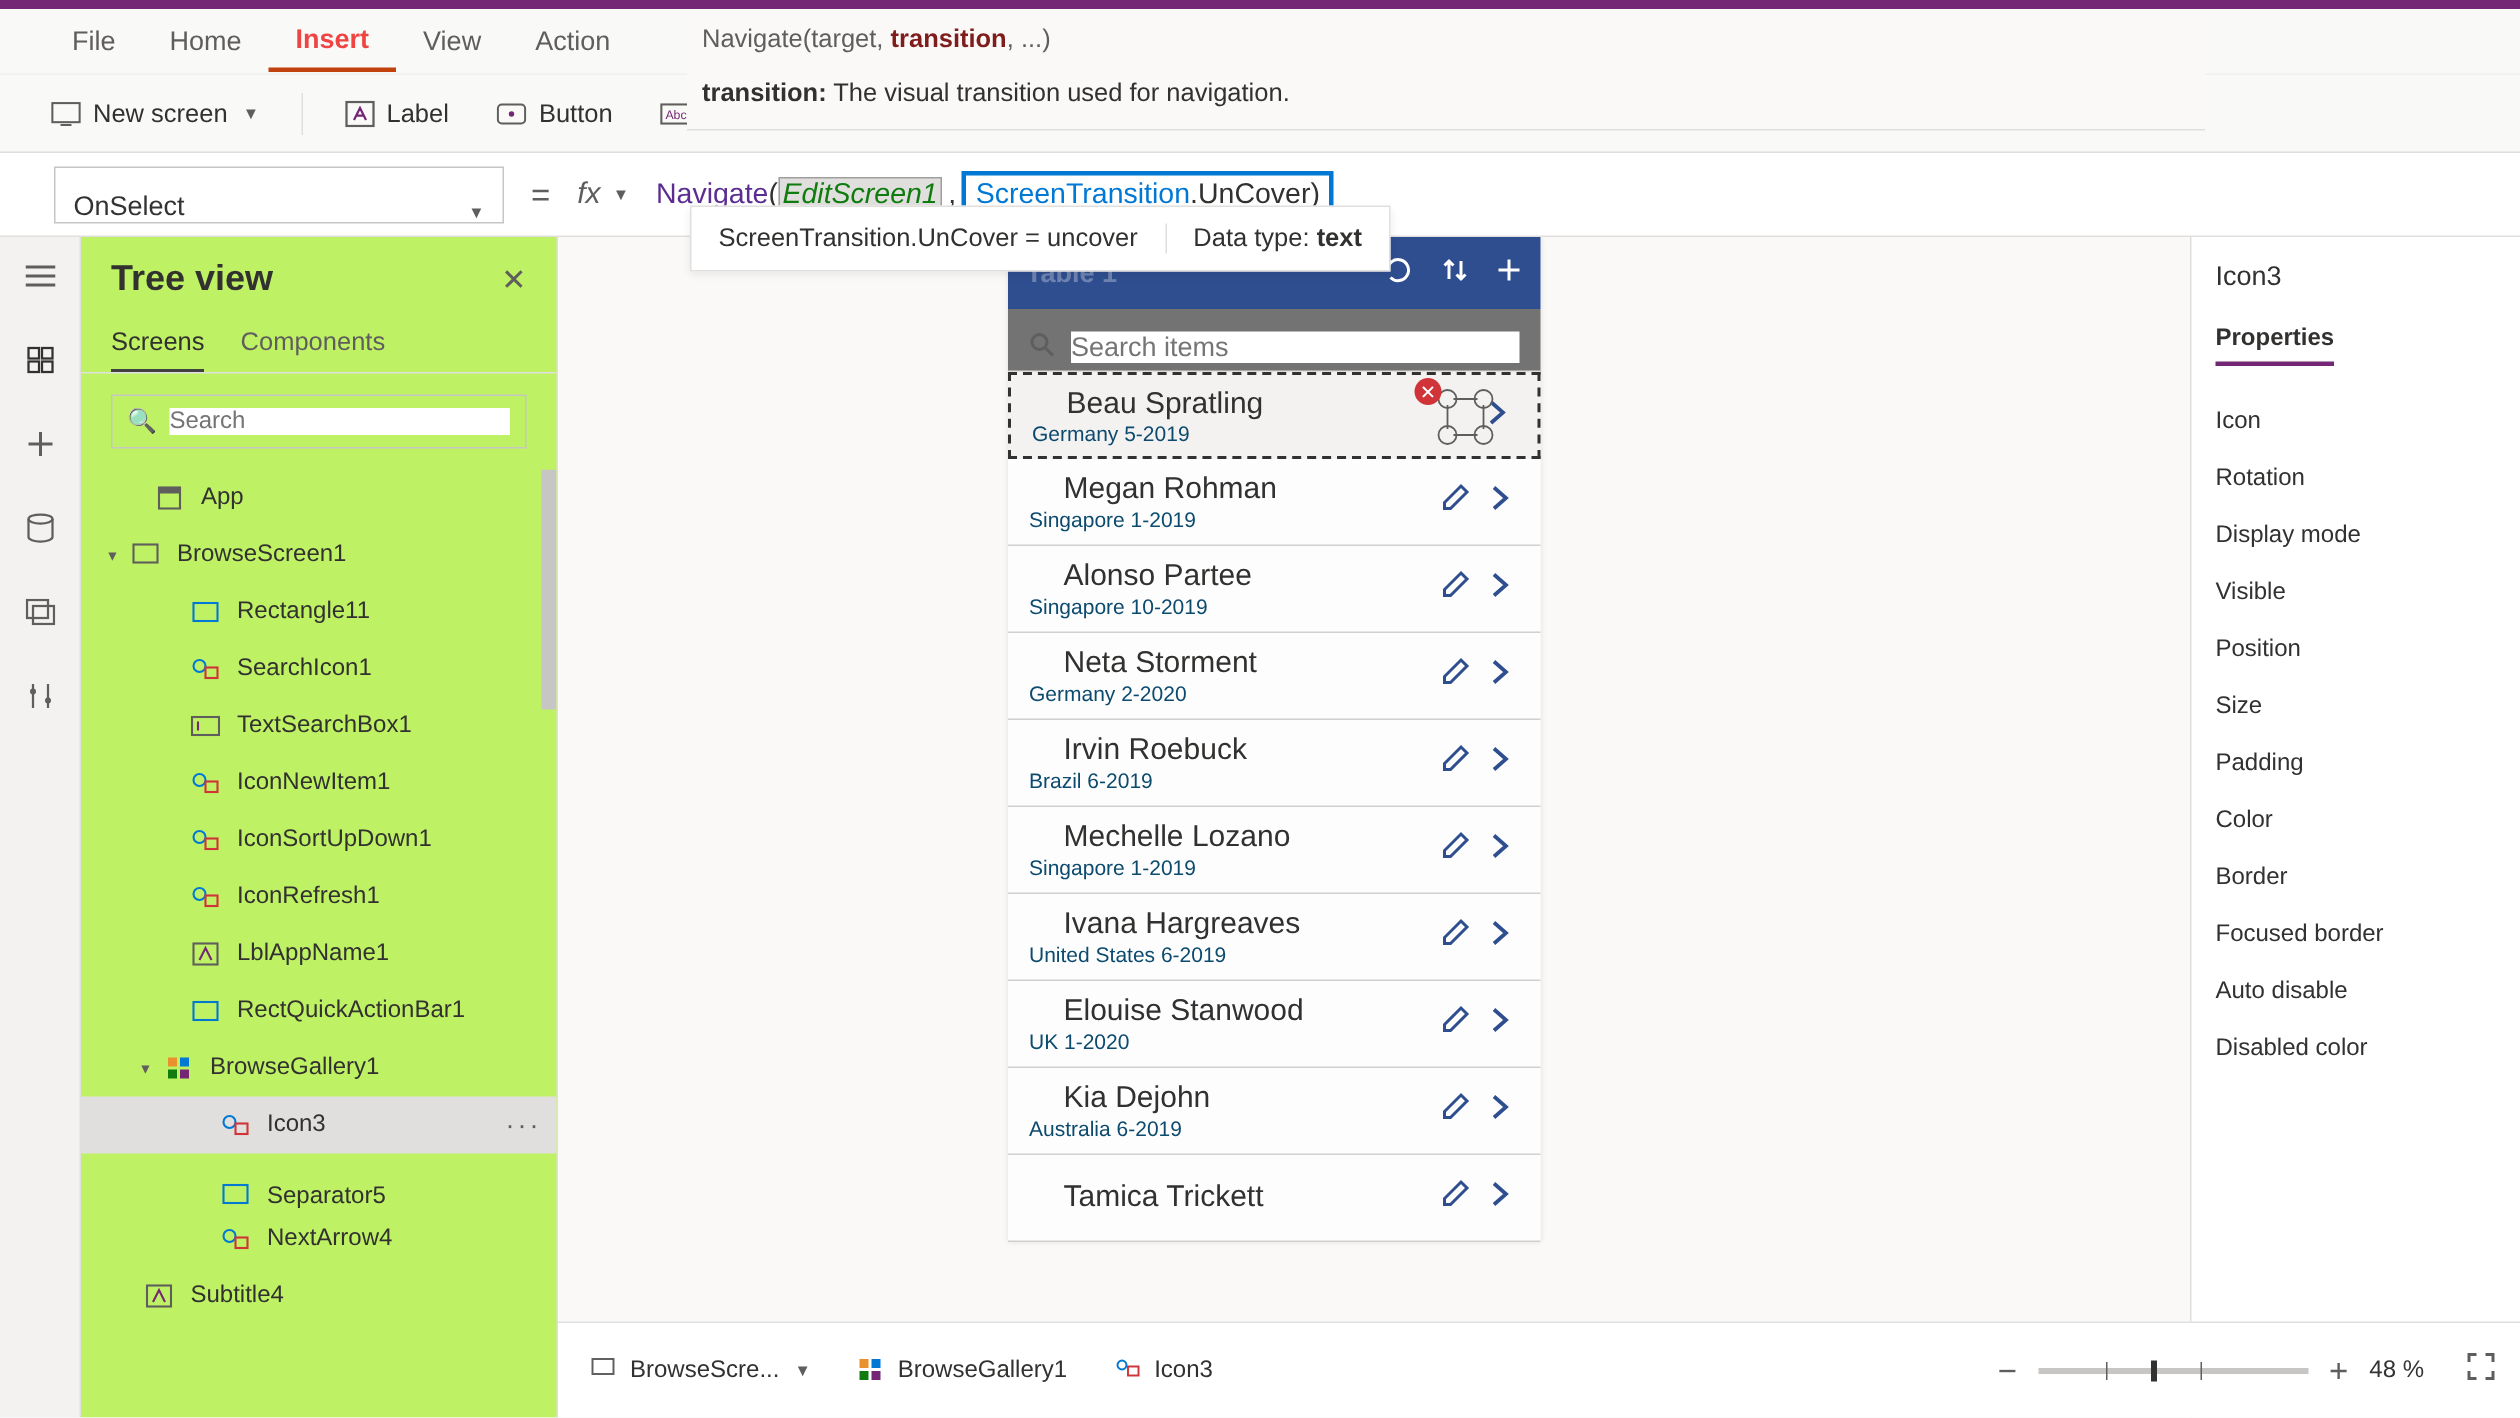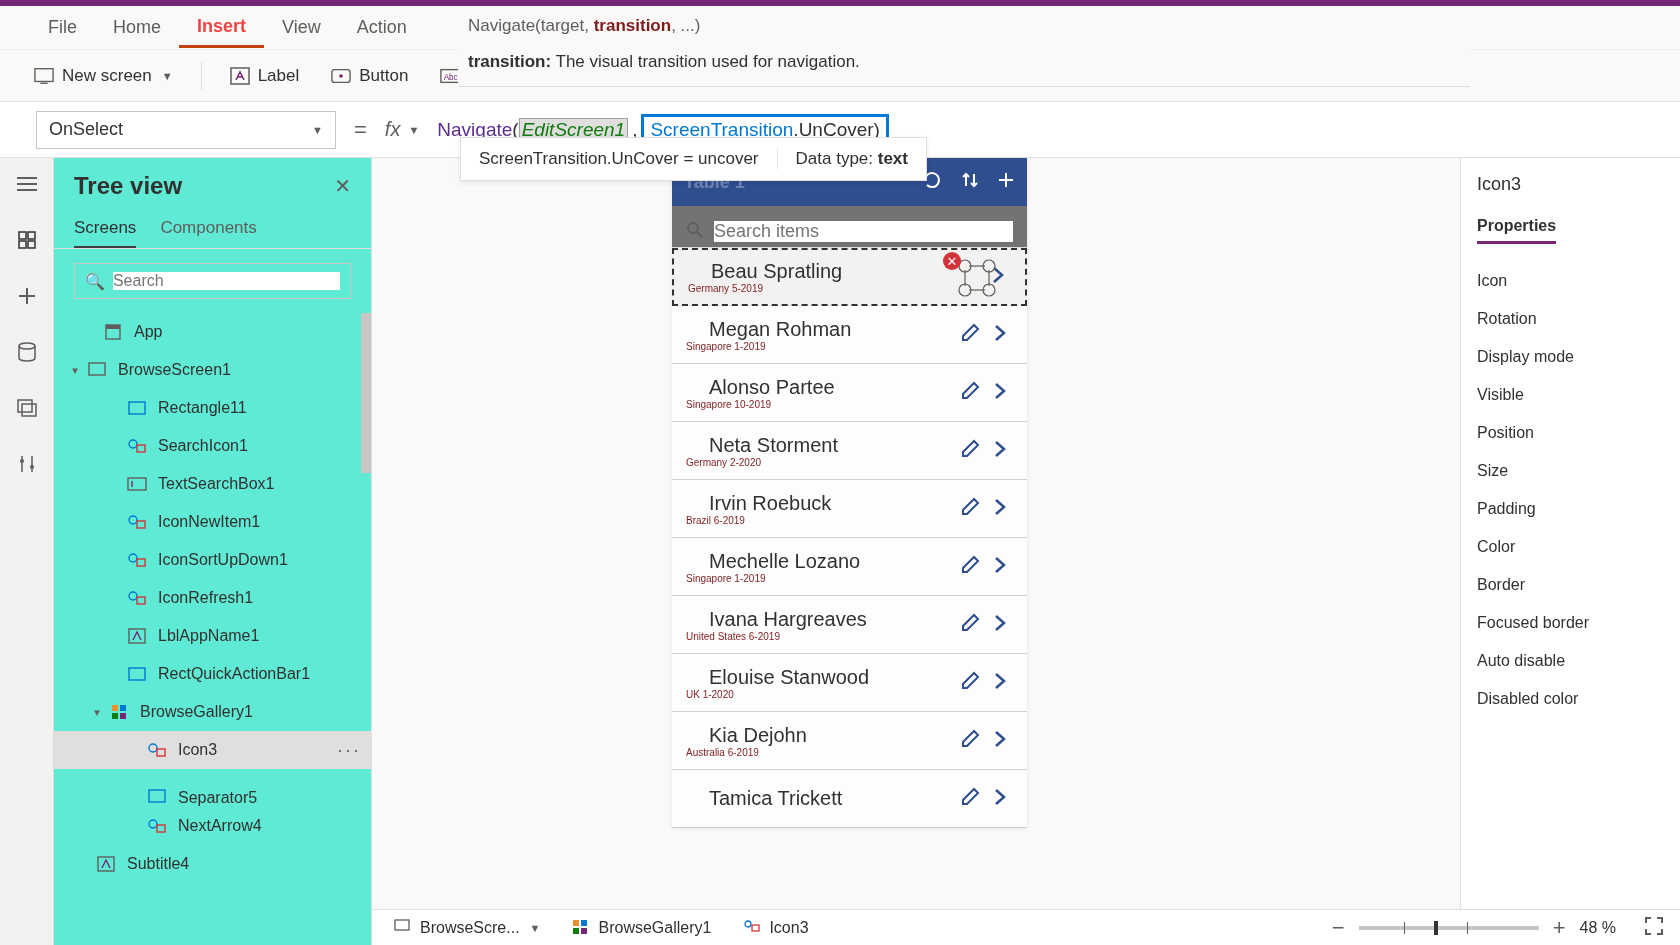--- a/index.html
+++ b/index.html
@@ -16,42 +16,42 @@
   .tool-btn .ico { width: 20px; height: 20px; display: inline-flex; align-items: center; justify-content: center; }
   .chev { font-size: 11px; color: #605e5c; margin-left: 2px; }
 
   .func-hint { position: absolute; top: 10px; left: 458px; right: 210px; }
   .func-sig { font-size: 17px; color: #605e5c; padding: 6px 10px; background: #faf9f8;}
   .func-sig .bold { font-weight: 700; color: #7f1d1d; }
   .func-desc { font-size: 17px; color: #323130; padding: 10px 10px 14px 10px; background: #faf9f8; border-bottom: 1px solid #e1dfdd;}
   .func-desc b { font-weight: 700; }
 
   .formula-row { display: flex; align-items: center; height: 56px; border-bottom: 1px solid #e1dfdd; background: #fff;}
-  .prop-select { width: 300px; margin-left: 36px; height: 38px; background: #fff; border: 1px solid #c8c6c4; display: flex; align-items: center; padding: 0 12px; justify-content: space-between; font-size: 18px; }
+  .prop-select { width: 300px; margin-left: 36px; height: 38px; background: #fff; border: 1px solid #c8c6c4; display: flex; align-items: flex-end; padding: 0 12px; justify-content: space-between; font-size: 18px; }
   .eq { font-size: 22px; margin: 0 18px; color: #605e5c; }
   .fx { display: flex; align-items: center; gap: 6px; font-style: italic; font-size: 20px; color: #605e5c; margin-right: 14px;}
   .formula-input { font-family: 'Consolas', monospace; font-size: 19px; display: flex; align-items: center; flex: 1; padding-left: 4px;}
   .formula-input .fn { color: #5c2d91; }
   .formula-input .arg1 { color: #107c10; font-style: italic; background: #e1dfdd; border: 1px solid #a19f9d; padding: 0 2px;}
   .formula-input .comma { padding: 0 4px; }
   .formula-highlight { border: 3px solid #0078d4; padding: 2px 6px; display: inline-flex; align-items: center; }
   .formula-highlight .enum { color: #0078d4; }
   .formula-highlight .member { color: #323130; }
 
   .eval-row { position: absolute; left: 460px; top: 137px; background: #fff; border: 1px solid #e1dfdd; display: flex; align-items: center; height: 44px; z-index: 5; box-shadow: 0 2px 6px rgba(0,0,0,.08);}
   .eval-row .seg { padding: 0 18px; font-size: 17px; color: #323130; }
   .eval-row .seg.first { border-right: 1px solid #e1dfdd; }
   .eval-row .seg b { font-weight: 700; }
 
   .main { display: flex; height: calc(945px - 6px - 44px - 52px - 56px); }
 
   .iconcol { width: 54px; background: #f3f2f1; border-right: 1px solid #e1dfdd; display: flex; flex-direction: column; align-items: center; padding-top: 14px; gap: 32px; }
   .iconcol .ic { width: 24px; height: 24px; color: #605e5c; cursor: pointer; display: flex; align-items: center; justify-content: center;}
 
-  .treeview { width: 318px; background: #5eead4; border-right: 1px solid #e1dfdd; display: flex; flex-direction: column; }
+  .treeview { width: 318px; background: #bef264; border-right: 1px solid #e1dfdd; display: flex; flex-direction: column; }
   .tv-head { display: flex; justify-content: space-between; align-items: center; padding: 14px 20px 10px 20px; }
   .tv-title { font-size: 24px; font-weight: 700; color: #323130; }
   .tv-close { font-size: 20px; color: #605e5c; cursor: pointer; }
   .tv-tabs { display: flex; gap: 24px; padding: 0 20px; border-bottom: 1px solid #e1dfdd;}
   .tv-tab { font-size: 17px; padding: 8px 0; color: #605e5c; cursor: pointer; }
   .tv-tab.active { color: #323130; border-bottom: 2px solid #404040; }
   .tv-search { margin: 14px 20px; height: 36px; border: 1px solid #c8c6c4; display: flex; align-items: center; padding: 0 10px; gap: 8px; color: #605e5c;}
   .tv-search input { border: none; outline: none; font-size: 16px; flex: 1; }
   .tree-list { flex: 1; overflow-y: auto; padding-bottom: 8px;}
   .tree-item { display: flex; align-items: center; height: 38px; font-size: 16px; color: #323130; cursor: pointer; padding-right: 10px;}
@@ -63,32 +63,32 @@
 
   .canvas { flex: 1; background: #faf9f8; position: relative; overflow: hidden;}
   .phone { position: absolute; left: 300px; top: 0; width: 355px; background: #fff; box-shadow: 0 0 4px rgba(0,0,0,.1);}
   .phone-hdr { background: #2f4e8f; height: 48px; display: flex; align-items: center; justify-content: space-between; padding: 0 12px; color: #fff; border-top-left-radius:2px;}
   .phone-search { margin: 0; height: 42px; border-bottom: 1px solid #e1dfdd; display: flex; align-items: flex-start; padding: 15px 14px; gap: 10px; background: #737373;}
   .phone-search input { border: none; outline: none; font-size: 18px; color: #605e5c; flex: 1; }
   .list-row { height: 58px; border-bottom: 1px solid #d2d0ce; display: flex; align-items: center; padding: 0 14px; position: relative; background:#fdfdfd;}
   .list-row.first { border: 2px dashed #323130; background: #f3f2f1;}
   .list-row .txt-col { flex: 1; }
   .list-row .name { font-size: 20px; color: #323130; margin-left: 23px; }
-  .list-row .sub { font-size: 10px; color: #7f1d1d; }
+  .list-row .sub { font-size: 14px; color: #0c4a6e; }
   .list-row .edit-ic, .list-row .next-ic { color: #2f4e8f; padding: 0 6px; cursor: pointer;}
   .selhandles { position: absolute; right: 26px; top: 6px; }
   .selhandles .err { width: 18px; height: 18px; background: #d13438; border-radius: 50%; color: #fff; font-size: 13px; display: flex; align-items: center; justify-content: center; position: absolute; left: -12px; top: -4px;}
   .selhandles svg { stroke: #605e5c; }
 
   .props { width: 220px; border-left: 1px solid #e1dfdd; background: #fff; padding: 16px 0 0 16px; overflow: hidden;}
   .props-title { font-size: 18px; color: #323130; margin-bottom: 16px; }
   .props-tab { font-size: 16px; padding: 6px 0; border-bottom: 3px solid #742774; display: inline-block; color: #323130; font-weight: 600; margin-bottom: 18px;}
   .prop-row { font-size: 16px; color: #323130; padding: 10px 0; }
 
-  .breadcrumb { position: absolute; bottom: 0; left: 372px; right: 0; height: 36px; background: #fff; border-top: 1px solid #e1dfdd; display: flex; align-items: center; padding: 0 16px; gap: 20px; z-index: 20;}
+  .breadcrumb { position: absolute; bottom: 0; left: 372px; right: 0; height: 64px; background: #fff; border-top: 1px solid #e1dfdd; display: flex; align-items: center; padding: 0 16px; gap: 20px; z-index: 20;}
   .bc-item { display: flex; align-items: center; gap: 8px; font-size: 16px; color: #323130; padding: 4px 6px;}
   .bc-item .ico { width: 18px; height: 18px; }
   .zoom { margin-left: auto; display: flex; align-items: center; gap: 14px; }
   .zoom .slider { width: 180px; height: 4px; background: #c8c6c4; position: relative; }
   .zoom .slider::after { content:''; position: absolute; left: 42%; top: -5px; width: 4px; height: 14px; background: #323130;}
   .zoom .tick { position: absolute; top: -4px; width: 1px; height: 12px; background: #605e5c;}
 </style>
 </head>
 <body>
 

